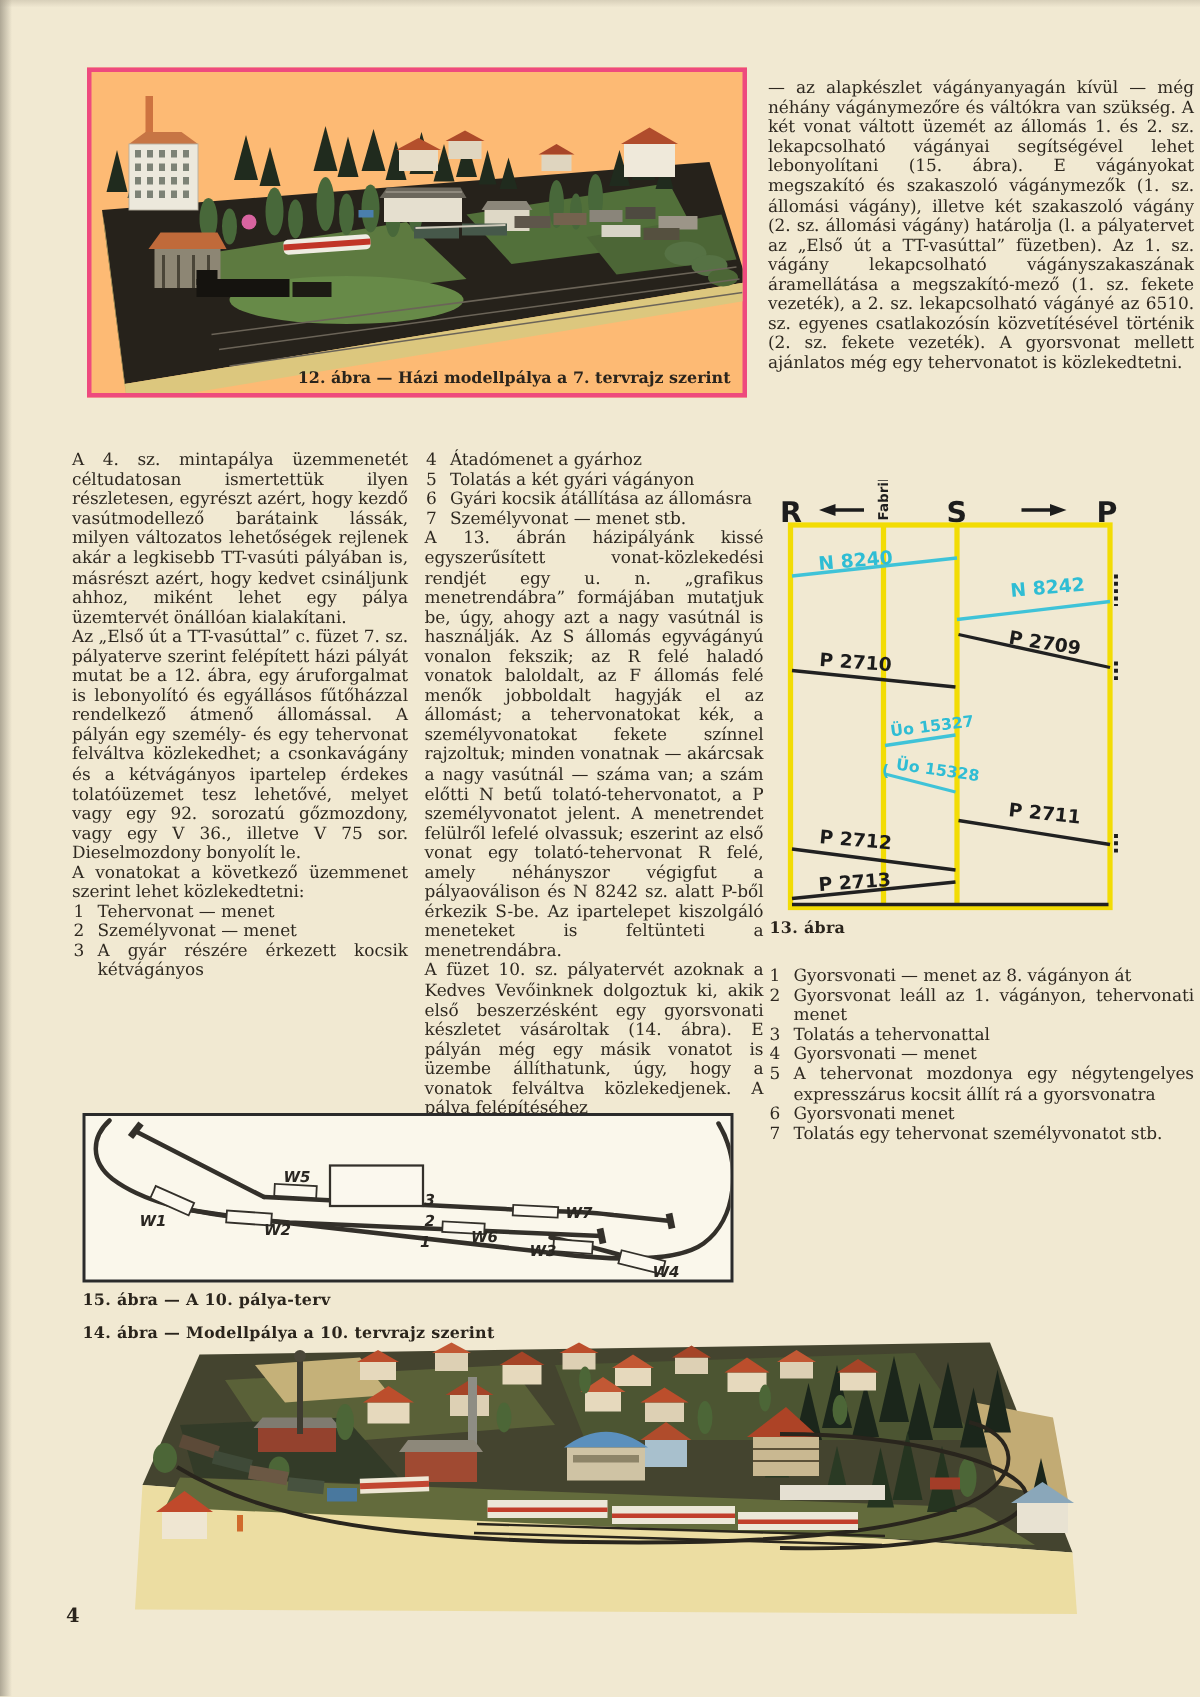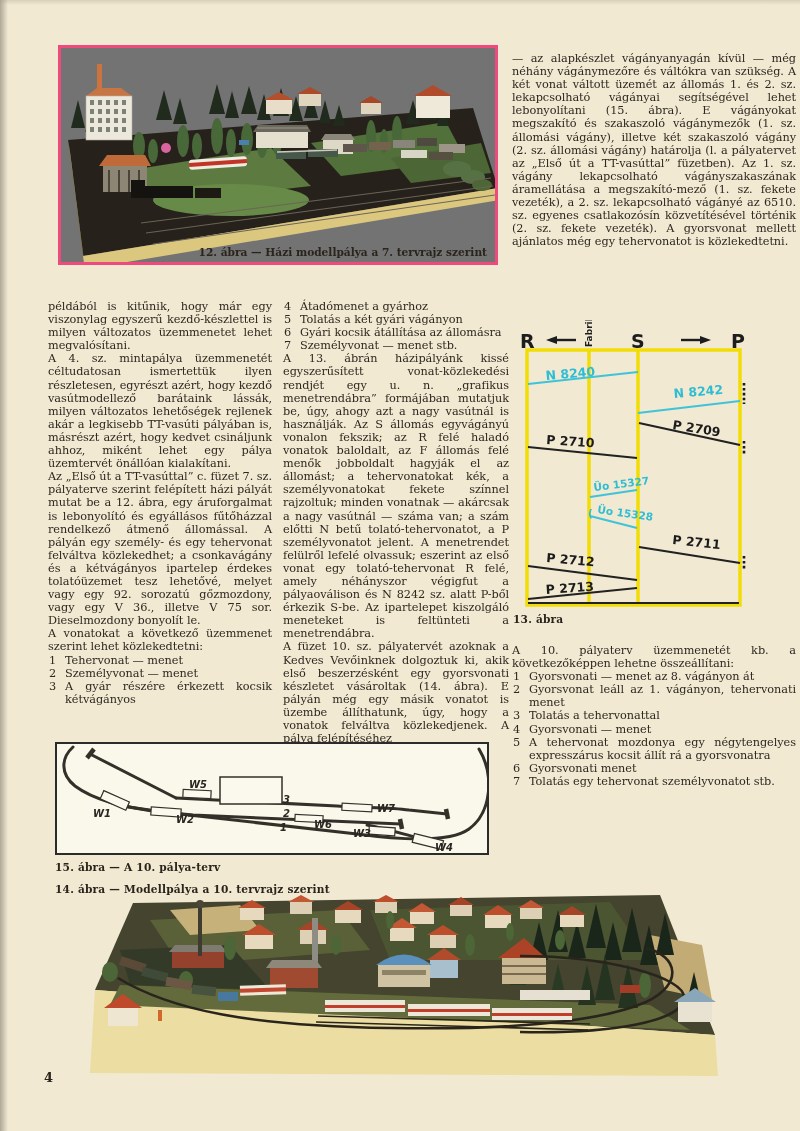--- a/index.html
+++ b/index.html
@@ -12,21 +12,21 @@
 
   .txt{position:absolute;text-align:justify;font-size:11.3px;line-height:13.1px;letter-spacing:-0.05px;}
   .txt p{margin:0;}
   .li{position:relative;padding-left:17px;}
   .li .n{position:absolute;left:1px;top:0;}
 
   .cap{position:absolute;font-size:10.6px;font-weight:bold;letter-spacing:.2px;color:#2a241c;}
 
   
   .fig12{position:absolute;left:58px;top:45px;width:434px;height:214px;
-    border:3px solid #ee4a7e;background:#737373;}
+    border:3px solid #ee4a7e;background:#fdba74;}
   .fig12 svg{position:absolute;left:0;top:0;}
   .fig12 .cap12{position:absolute;right:8px;bottom:4px;font-size:10.6px;font-weight:bold;color:#2a241c;}
 
   
   .fig13{position:absolute;left:514px;top:320px;}
   .f13-station{font-family:"DejaVu Sans",sans-serif;font-weight:bold;font-size:19px;fill:#1d1d1d;}
   .f13-fabrik{font-family:"DejaVu Sans",sans-serif;font-weight:bold;font-size:9px;fill:#1d1d1d;}
   .f13-frame{fill:none;stroke:#f2dc05;stroke-width:3.5;}
   .f13-yline{stroke:#f2dc05;stroke-width:3.5;}
   .f13-arrow{stroke:#1d1d1d;stroke-width:2.4;}
@@ -204,21 +204,20 @@
       </g>
     </svg>
     <div class="cap12">12. ábra — Házi modellpálya a 7. tervrajz szerint</div>
   </div>
 
   <div class="txt" style="left:512px;top:52px;width:284px;">
     <p>— az alapkészlet vágányanyagán kívül — még néhány vágánymezőre és váltókra van szükség. A két vonat váltott üzemét az állomás 1. és 2. sz. lekapcsolható vágányai segítségével lehet lebonyolítani (15. ábra). E vágányokat megszakító és szakaszoló vágánymezők (1. sz. állomási vágány), illetve két szakaszoló vágány (2. sz. állomási vágány) határolja (l. a pályatervet az „Első út a TT-vasúttal” füzetben). Az 1. sz. vágány lekapcsolható vágányszakaszának áramellátása a megszakító-mező (1. sz. fekete vezeték), a 2. sz. lekapcsolható vágányé az 6510. sz. egyenes csatlakozósín közvetítésével történik (2. sz. fekete vezeték). A gyorsvonat mellett ajánlatos még egy tehervonatot is közlekedtetni.</p>
   </div>
 
   <div class="txt" style="left:48px;top:300px;width:224px;">
-    <p>példából is kitűnik, hogy már egy viszonylag egyszerű kezdő-készlettel is milyen változatos üzemmenetet lehet megvalósítani.</p>
     <p>A 4. sz. mintapálya üzemmenetét céltudatosan ismertettük ilyen részletesen, egyrészt azért, hogy kezdő vasútmodellező barátaink lássák, milyen változatos lehetőségek rejlenek akár a legkisebb TT-vasúti pályában is, másrészt azért, hogy kedvet csináljunk ahhoz, miként lehet egy pálya üzemtervét önállóan kialakítani.</p>
     <p>Az „Első út a TT-vasúttal” c. füzet 7. sz. pályaterve szerint felépített házi pályát mutat be a 12. ábra, egy áruforgalmat is lebonyolító és egyállásos fűtőházzal rendelkező átmenő állomással. A pályán egy személy- és egy tehervonat felváltva közlekedhet; a csonkavágány és a kétvágányos ipartelep érdekes tolatóüzemet tesz lehetővé, melyet vagy egy 92. sorozatú gőzmozdony, vagy egy V 36., illetve V 75 sor. Dieselmozdony bonyolít le.</p>
     <p>A vonatokat a következő üzemmenet szerint lehet közlekedtetni:</p>
     <div class="li"><span class="n">1</span><span>Tehervonat — menet</span></div>
     <div class="li"><span class="n">2</span><span>Személyvonat — menet</span></div>
     <div class="li"><span class="n">3</span><span>A gyár részére érkezett kocsik kétvágányos</span></div>
   </div>
 
   <div class="txt" style="left:283px;top:300px;width:226px;">
     <div class="li"><span class="n">4</span><span>Átadómenet a gyárhoz</span></div>
@@ -274,21 +273,20 @@
     <text class="tlab f sm" transform="translate(594,491) rotate(-7)">Üo 15327</text>
     <text class="tlab f sm" transform="translate(588,517)">(</text>
     <text class="tlab f sm" transform="translate(597,513) rotate(8)">Üo 15328</text>
     <text class="tlab p" transform="translate(672,544) rotate(6)">P 2711</text>
     <text class="tlab p" transform="translate(546,562) rotate(5)">P 2712</text>
     <text class="tlab p" transform="translate(546,594) rotate(-4)">P 2713</text>
   </svg>
   <div class="cap" style="left:513px;top:613px;font-weight:bold;">13. ábra</div>
 
   <div class="txt" style="left:512px;top:644px;width:284px;">
-    <p>A 10. pályaterv üzemmenetét kb. a következőképpen lehetne összeállítani:</p>
     <div class="li"><span class="n">1</span><span>Gyorsvonati — menet az 8. vágányon át</span></div>
     <div class="li"><span class="n">2</span><span>Gyorsvonat leáll az 1. vágányon, tehervonati menet</span></div>
     <div class="li"><span class="n">3</span><span>Tolatás a tehervonattal</span></div>
     <div class="li"><span class="n">4</span><span>Gyorsvonati — menet</span></div>
     <div class="li"><span class="n">5</span><span>A tehervonat mozdonya egy négytengelyes expresszárus kocsit állít rá a gyorsvonatra</span></div>
     <div class="li"><span class="n">6</span><span>Gyorsvonati menet</span></div>
     <div class="li"><span class="n">7</span><span>Tolatás egy tehervonat személyvonatot stb.</span></div>
   </div>
 
   <div class="fig15">

